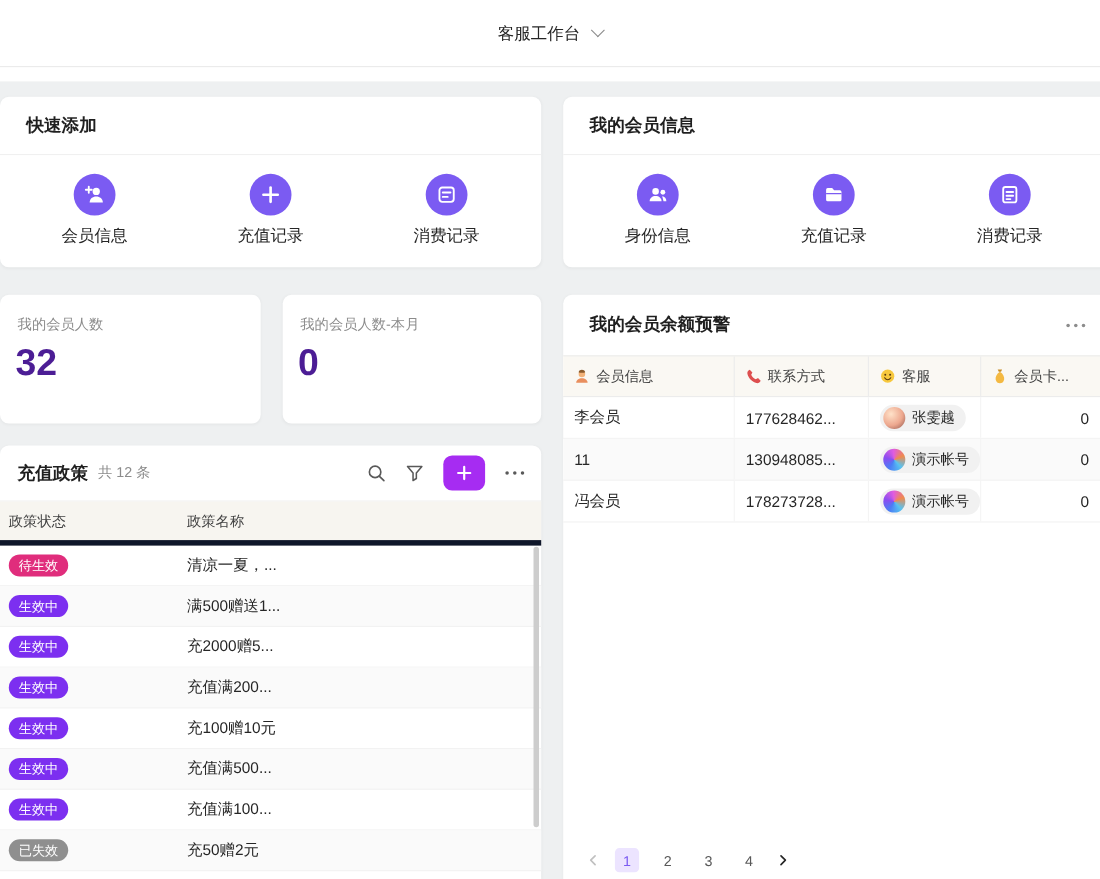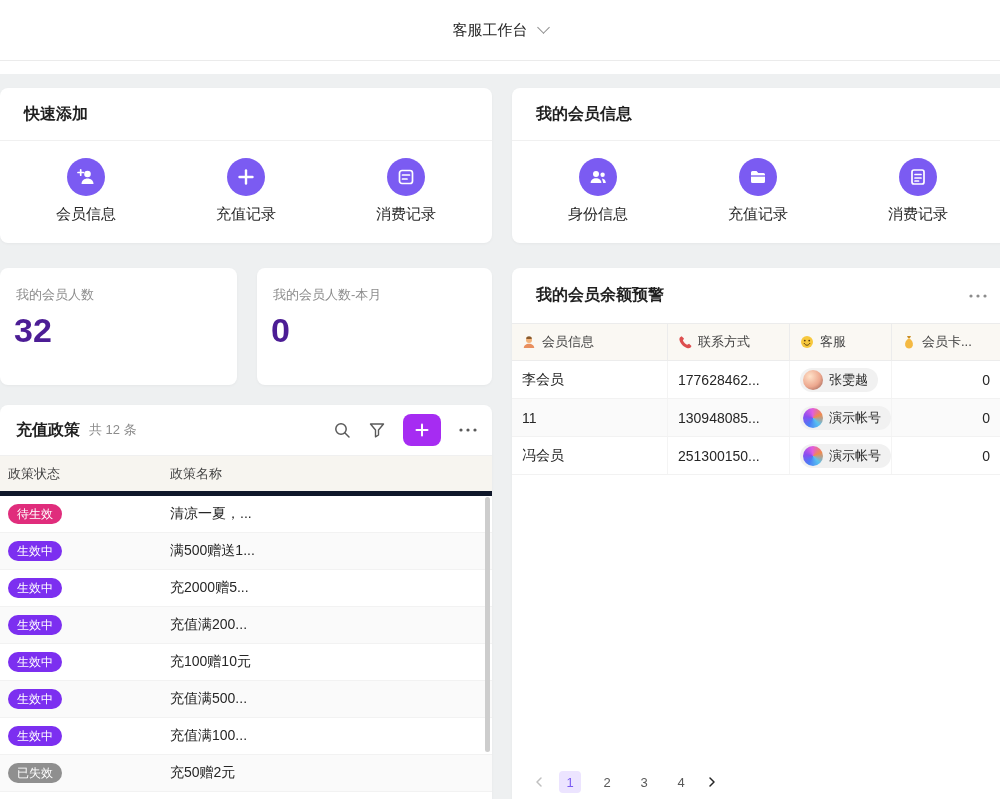--- a/index.html
+++ b/index.html
@@ -310,21 +310,21 @@
         <div class="a-td ac3">
           <span class="agent-pill">
             <span class="avatar logo"></span>
             <span>演示帐号</span>
           </span>
         </div>
         <div class="a-td ac4 num">0</div>
       </div>
       <div class="a-row">
         <div class="a-td ac1">冯会员</div>
-        <div class="a-td ac2">251300150...</div>
+        <div class="a-td ac2">178273728...</div>
         <div class="a-td ac3">
           <span class="agent-pill">
             <span class="avatar logo"></span>
             <span>演示帐号</span>
           </span>
         </div>
         <div class="a-td ac4 num">0</div>
       </div>
     </div>
 

